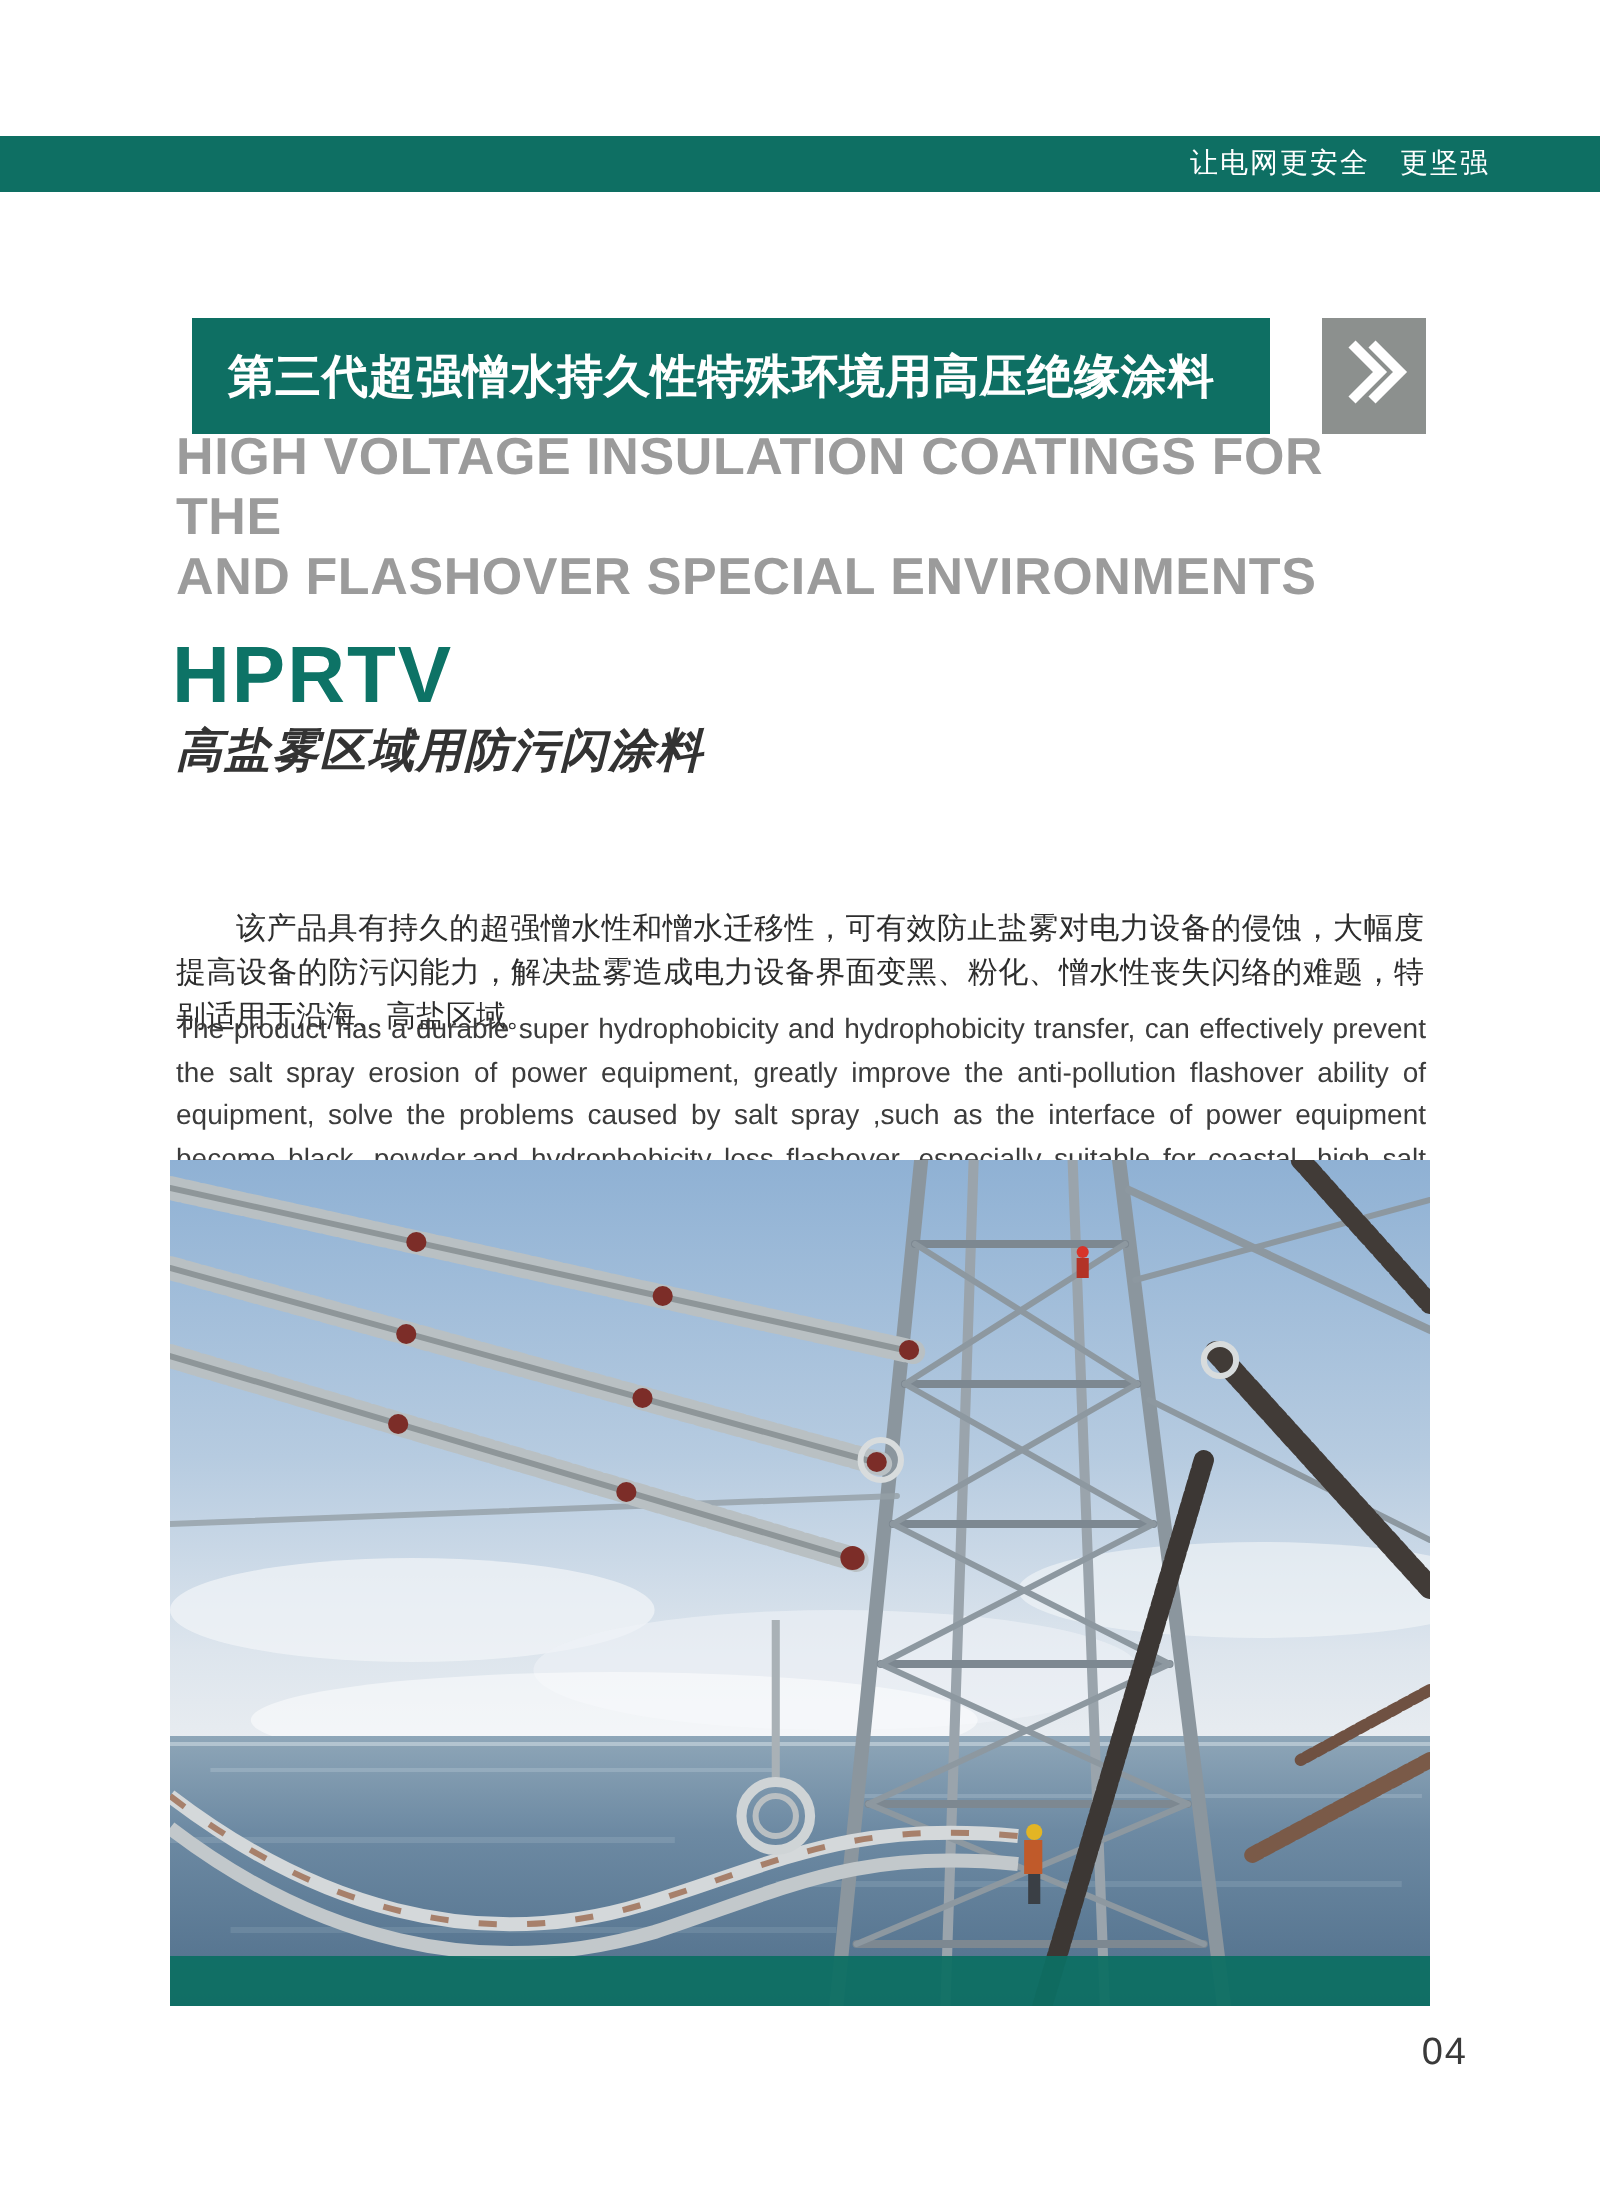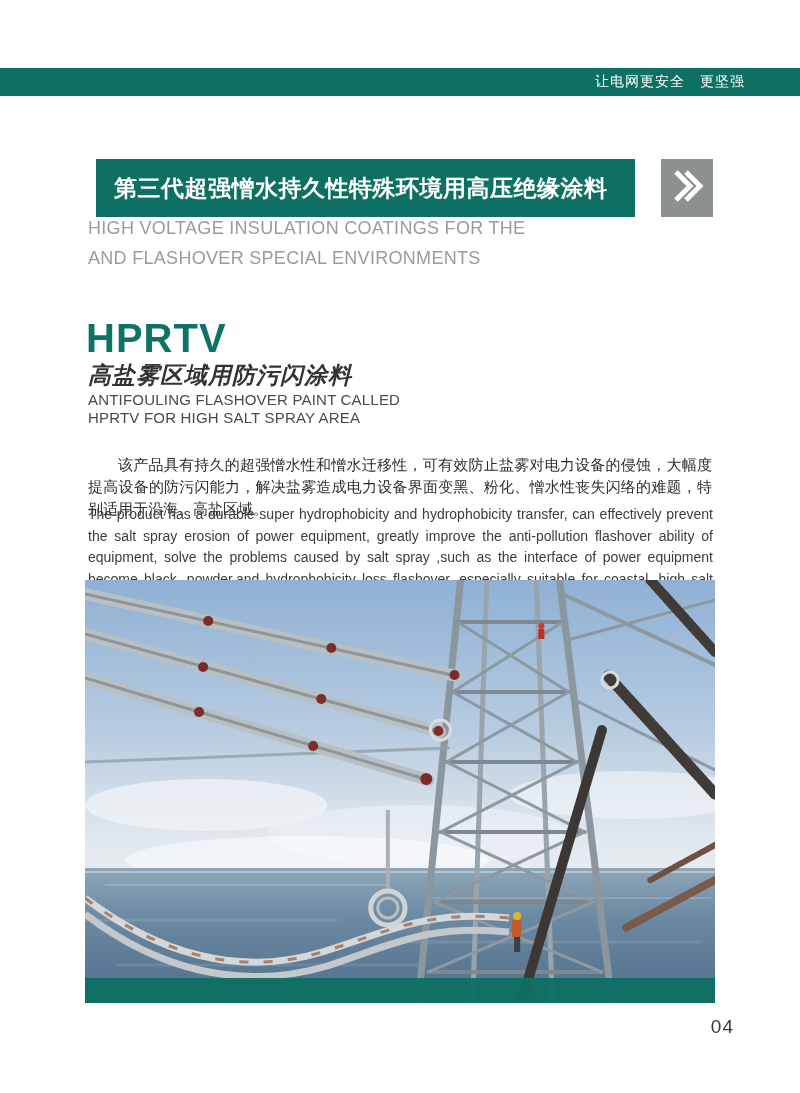--- a/index.html
+++ b/index.html
@@ -24,21 +24,21 @@
     overflow:hidden;white-space:nowrap;
   }
   .banner .banner-title{color:#ffffff;font-size:23px;font-weight:700;letter-spacing:0.5px;}
   .chevron-box{
     width:52px;height:58px;background:var(--chevron_box_gray,#8c908e);
     display:flex;align-items:center;justify-content:center;flex:0 0 auto;
   }
   
   .heading-en{
     position:absolute;top:213px;left:88px;width:620px;
-    color:var(--heading_gray,#9b9b9b);font-size:18px;line-height:30px;font-weight:400;letter-spacing:0.3px;
+    color:var(--heading_gray,#9b9b9b);font-size:26px;line-height:30px;font-weight:700;letter-spacing:0.3px;
   }
   
   .product-name{
     position:absolute;top:318px;left:86px;
     color:var(--product_teal,#0d7366);font-size:40px;font-weight:700;letter-spacing:1px;line-height:40px;
   }
   .subtitle-zh{
     position:absolute;top:362px;left:88px;
     color:#333333;font-size:23px;font-weight:700;letter-spacing:1px;line-height:26px;font-style:italic;
   }
@@ -87,24 +87,20 @@
     </div>
   </div>
 
   <div class="heading-en">
     <div>HIGH VOLTAGE INSULATION COATINGS FOR THE</div>
     <div>AND FLASHOVER SPECIAL ENVIRONMENTS</div>
   </div>
 
   <div class="product-name">HPRTV</div>
   <div class="subtitle-zh">高盐雾区域用防污闪涂料</div>
-  <div class="subtitle-en">
-    <div>ANTIFOULING FLASHOVER PAINT CALLED</div>
-    <div>HPRTV FOR HIGH SALT SPRAY AREA</div>
-  </div>
 
   <p class="body-zh">该产品具有持久的超强憎水性和憎水迁移性，可有效防止盐雾对电力设备的侵蚀，大幅度提高设备的防污闪能力，解决盐雾造成电力设备界面变黑、粉化、憎水性丧失闪络的难题，特别适用于沿海、高盐区域。</p>
   <p class="body-en">The product has a durable super hydrophobicity and hydrophobicity transfer, can effectively prevent the salt spray erosion of power equipment, greatly improve the anti-pollution flashover ability of equipment, solve the problems caused by salt spray ,such as the interface of power equipment become black, powder,and hydrophobicity loss flashover, especially suitable for coastal, high salt area.</p>
 
   <div class="figure">
     <svg viewBox="0 0 624 423" preserveAspectRatio="none">
       <defs>
         <linearGradient id="sky" x1="0" y1="0" x2="0" y2="1">
           <stop offset="0" stop-color="#8fb1d4"></stop>
           <stop offset="0.35" stop-color="#b6cbe0"></stop>

